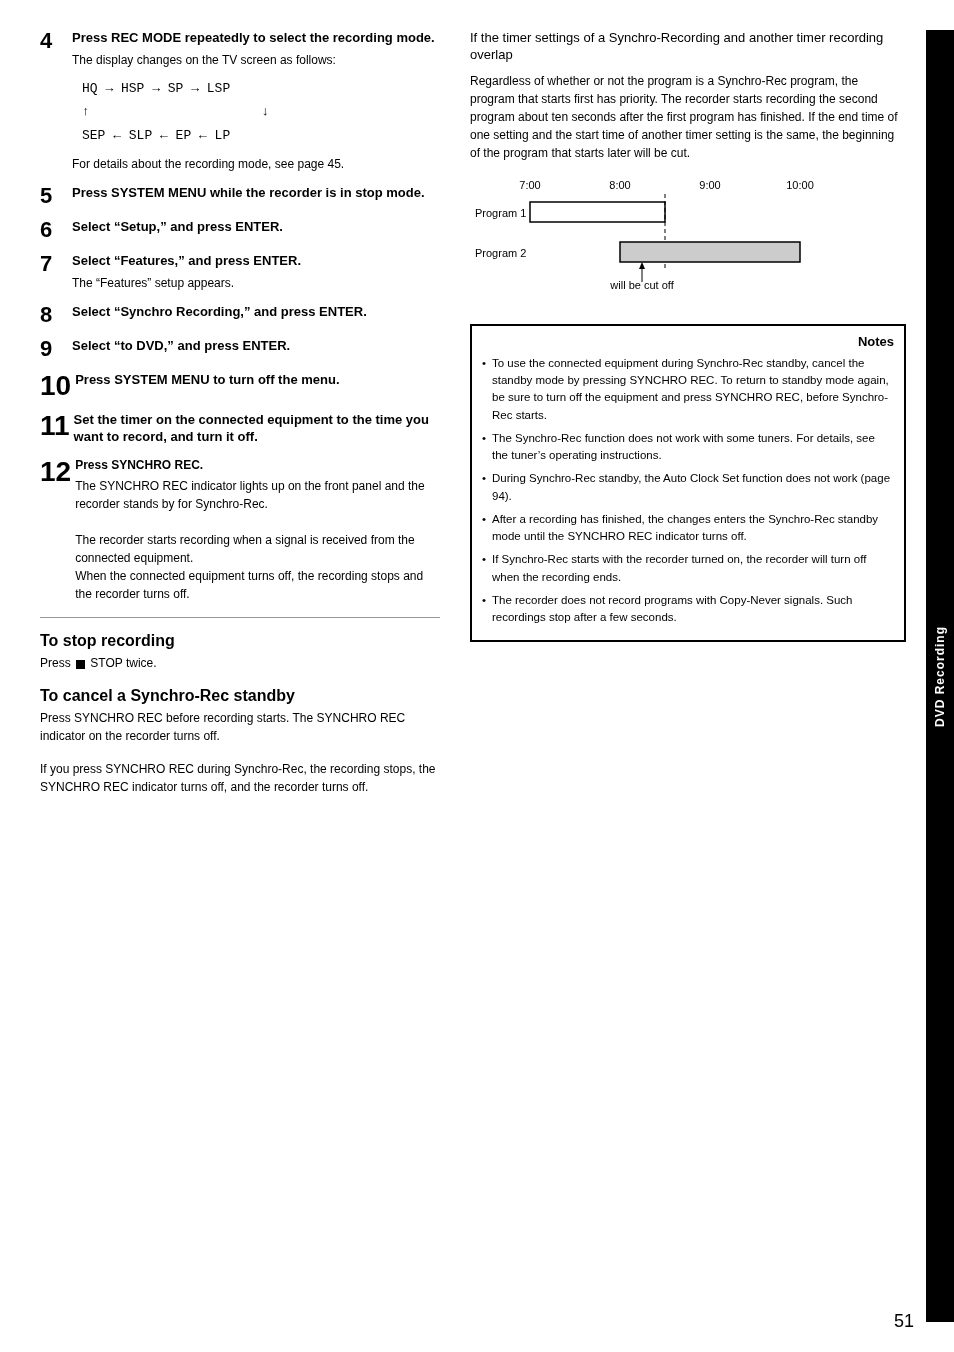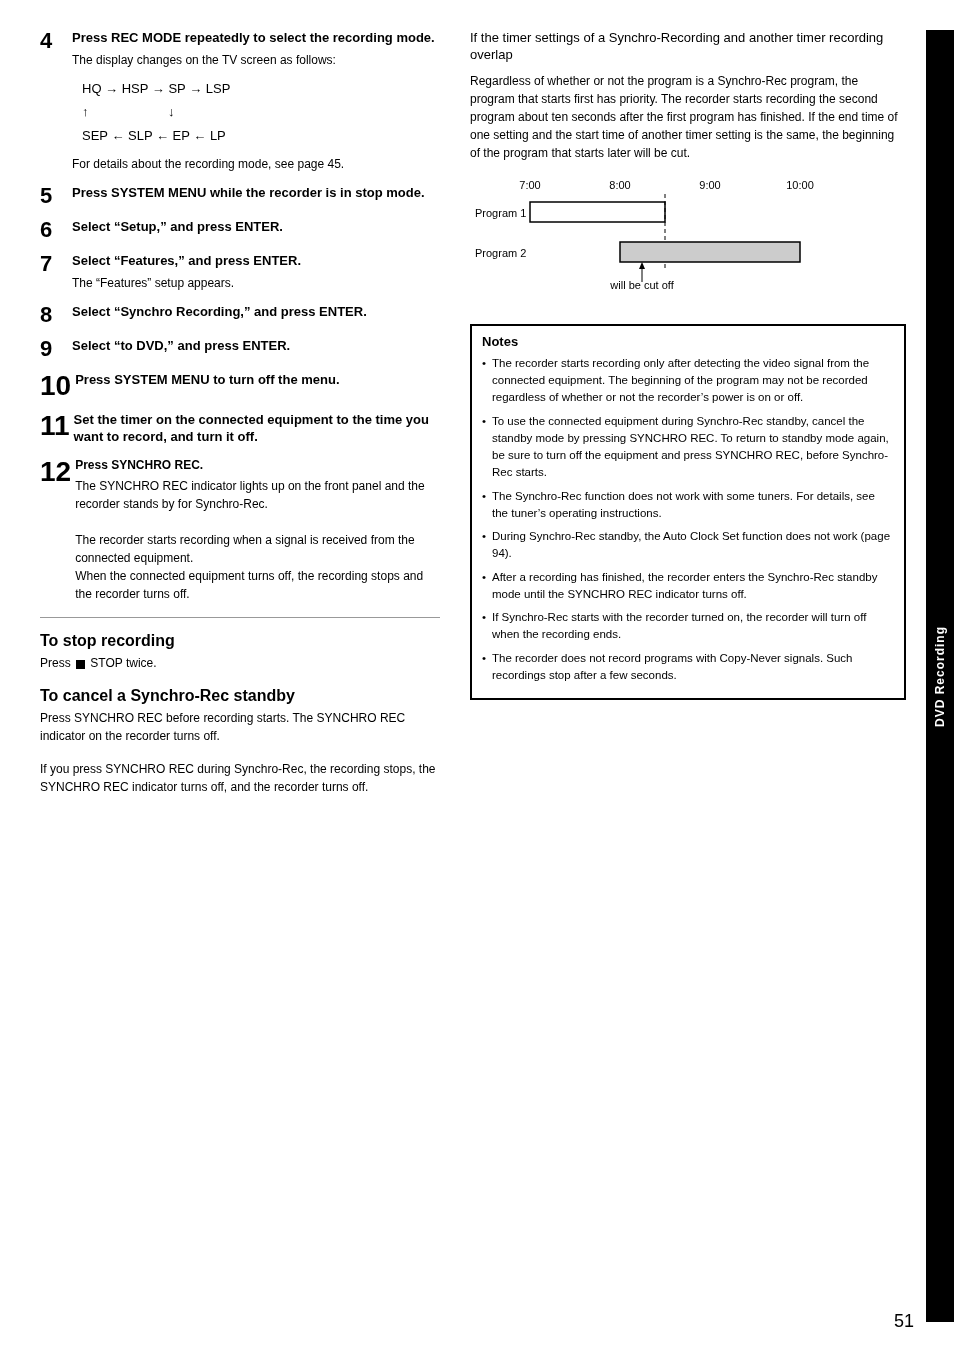--- a/index.html
+++ b/index.html
@@ -71,21 +71,21 @@
     .step-title-large {
       font-size: 12px;
     }
     .step-body {
       font-size: 12px;
       line-height: 1.5;
       margin-top: 4px;
     }
     .mode-diagram {
       margin: 8px 0 8px 10px;
-      font-family: Liberation Sans, sans-serif;
+      font-family: Liberation Mono, monospace;
       font-size: 13px;
       line-height: 1.8;
     }
     .divider {
       border: none;
       border-top: 1px solid #999;
       margin: 14px 0;
     }
     .subsection-title {
       font-weight: bold;
@@ -119,20 +119,21 @@
     
     .notes-box {
       border: 2px solid #000;
       padding: 8px 10px;
       margin-top: 10px;
     }
     .notes-title {
       font-weight: bold;
       font-size: 13px;
       margin-bottom: 6px;
+      text-align: right;
     }
     .notes-list {
       list-style: none;
       padding: 0;
     }
     .notes-list li {
       font-size: 11.5px;
       line-height: 1.5;
       padding-left: 10px;
       position: relative;
@@ -293,25 +294,24 @@
           <text x="172" y="115" font-size="11" text-anchor="middle">will be cut off</text>
 
           <line x1="172" y1="108" x2="172" y2="92" stroke="#000" stroke-width="1"></line>
           <polygon points="172,88 169,95 175,95" fill="#000"></polygon>
         </svg>
       </div>
 
       <div class="notes-box">
         <div class="notes-title">Notes</div>
         <ul class="notes-list">
-          <li>The recorder starts recording only after detecting the video signal from the connected equipment. The beginning of the program may not be recorded regardless of whether or not the recorder’s power is on or off.</li>
           <li>To use the connected equipment during Synchro-Rec standby, cancel the standby mode by pressing SYNCHRO REC. To return to standby mode again, be sure to turn off the equipment and press SYNCHRO REC, before Synchro-Rec starts.</li>
           <li>The Synchro-Rec function does not work with some tuners. For details, see the tuner’s operating instructions.</li>
           <li>During Synchro-Rec standby, the Auto Clock Set function does not work (page 94).</li>
-          <li>After a recording has finished, the recorder enters the Synchro-Rec standby mode until the SYNCHRO REC indicator turns off.</li>
+          <li>After a recording has finished, the changes enters the Synchro-Rec standby mode until the SYNCHRO REC indicator turns off.</li>
           <li>If Synchro-Rec starts with the recorder turned on, the recorder will turn off when the recording ends.</li>
           <li>The recorder does not record programs with Copy-Never signals. Such recordings stop after a few seconds.</li>
         </ul>
       </div>
 
     </div>
   </div>
 
   <div class="side-tab">DVD Recording</div>
 </div>

